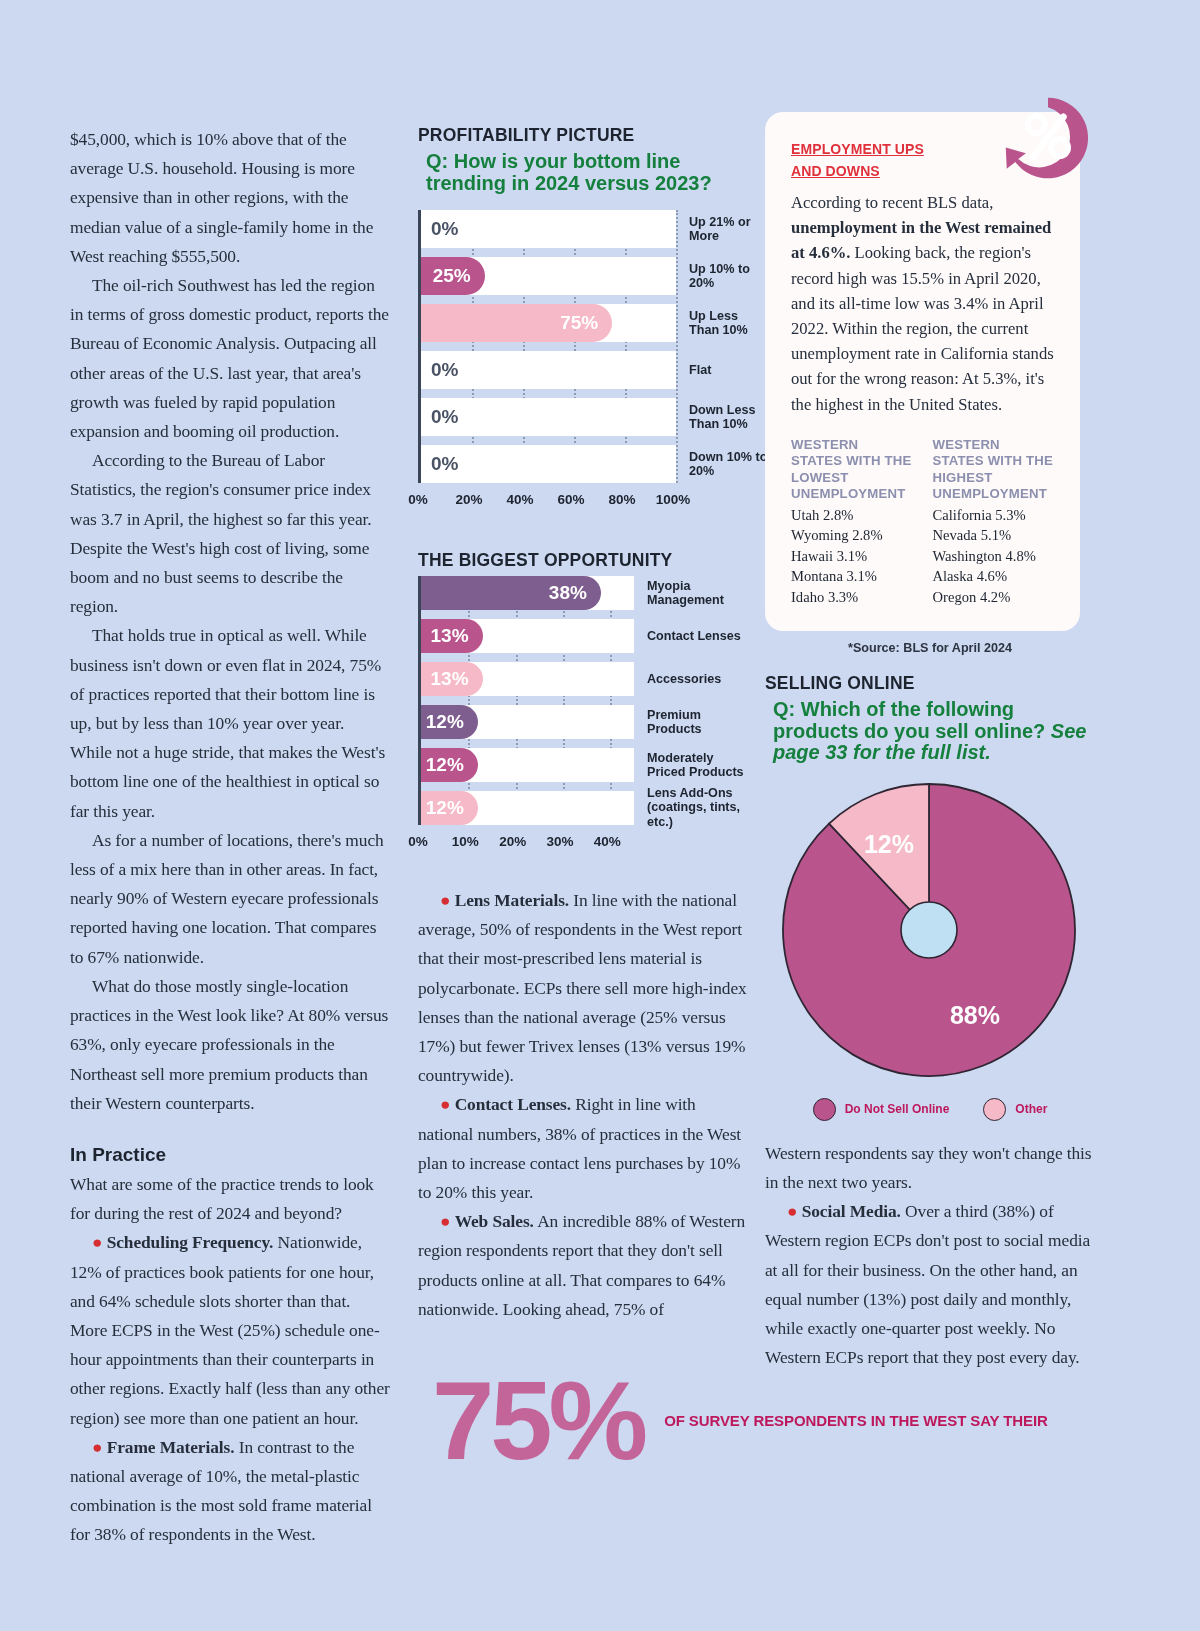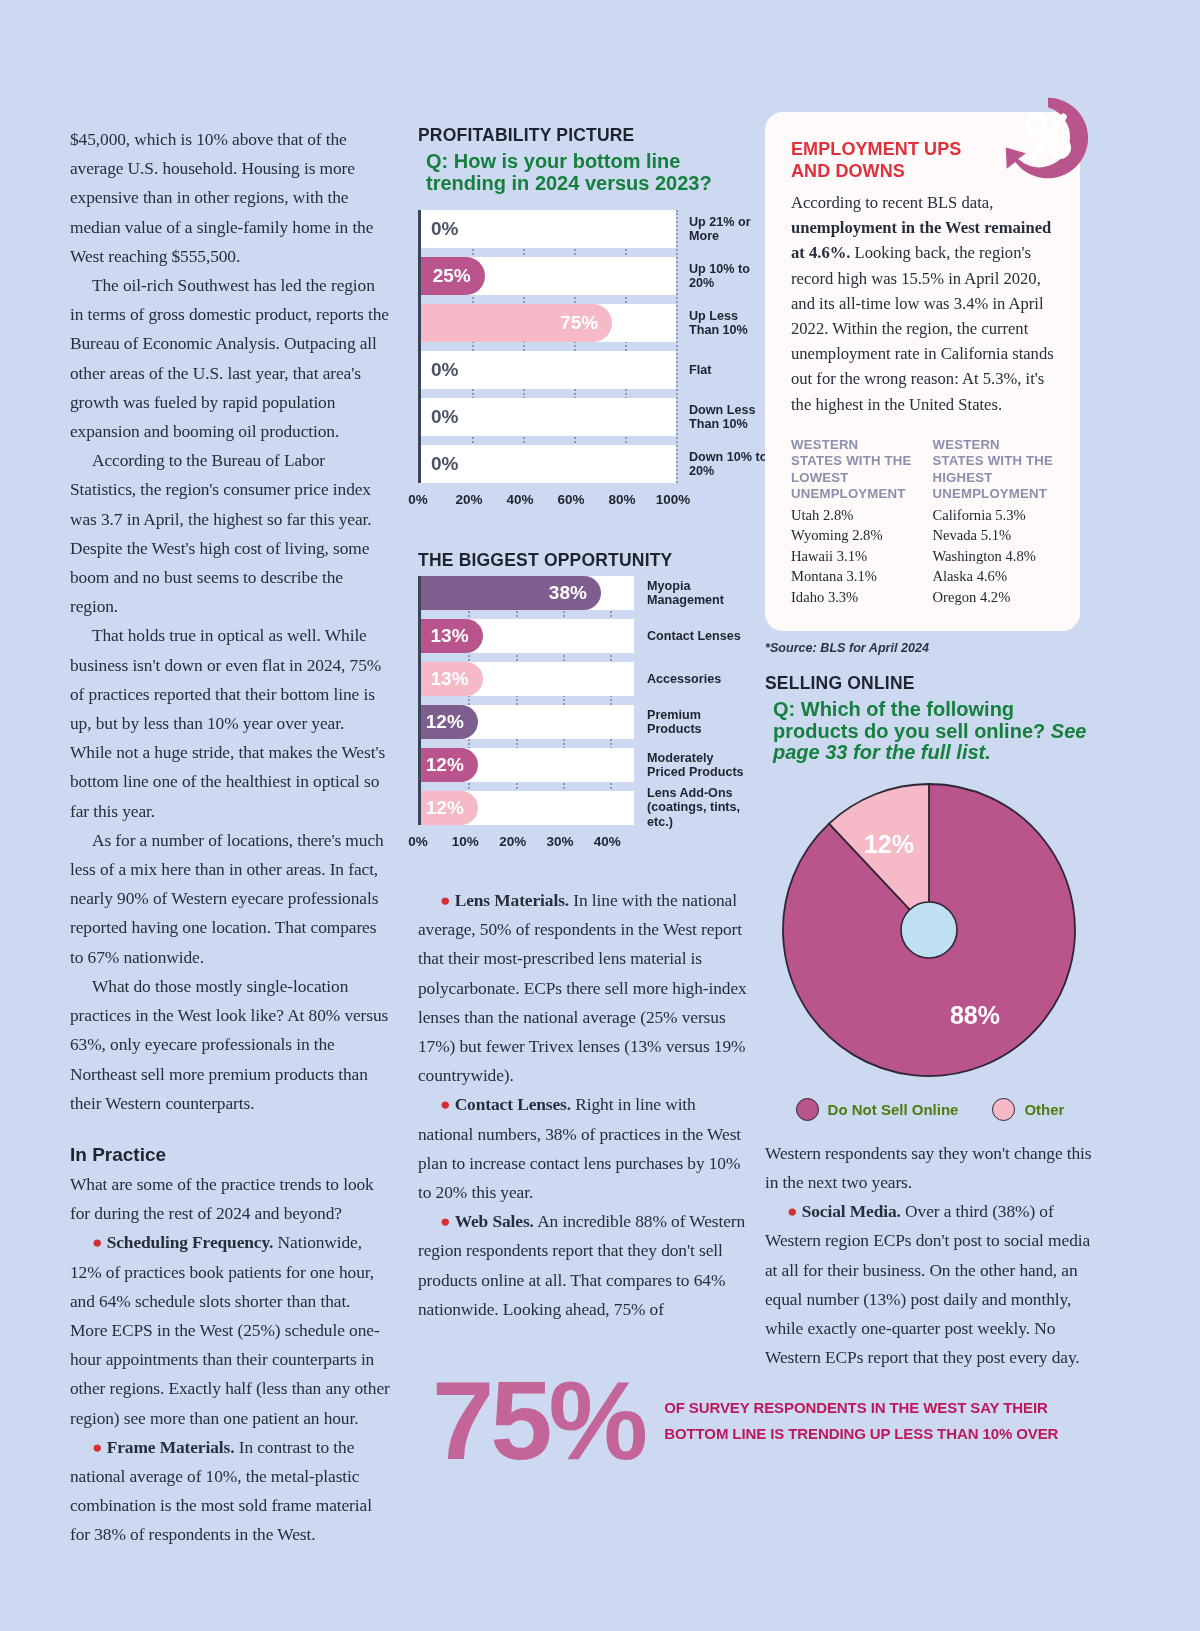--- a/index.html
+++ b/index.html
@@ -89,22 +89,22 @@
   
   .card{
     position:relative;
     background:#fdfaf9;
     border-radius:18px;
     padding:26px 26px 24px 26px;
     box-sizing:border-box;
     width:315px;
   }
   .card-title{
-    font-size:18px;font-weight:700;color:#e0303c;line-height:22px;
-    margin:0 0 8px 0;letter-spacing:.1px;
+    font-size:14px;font-weight:700;color:#e0303c;line-height:22px;
+    margin:0 0 8px 0;letter-spacing:.1px;text-decoration:underline;
   }
   .card p{
     margin:0;font-size:16.6px;line-height:25.2px;
     font-family:"Liberation Serif",serif;color:#262e3c;
   }
   .card p b{font-weight:700;}
   .statecols{display:flex;gap:20px;margin-top:20px;}
   .statecol{width:140px;}
   .statecol h4{
     margin:0 0 2px 0;font-size:13.2px;font-weight:700;
@@ -112,36 +112,36 @@
   }
   .statecol li{
     list-style:none;font-size:14.6px;line-height:20.5px;
     font-family:"Liberation Serif",serif;color:#1d2430;
   }
   .statecol ul{margin:0;padding:0;}
   .pct-badge{
     position:absolute;right:-16px;top:-22px;width:96px;height:96px;
   }
   .source{
-    text-align:left;font-size:12.6px;font-style:italic;font-weight:700;
+    text-align:center;font-size:12.6px;font-weight:700;
     color:#2c3442;margin-top:10px;
   }
 
   
   .pie-wrap{position:relative;width:300px;height:300px;margin:14px auto 0 14px;}
   .legend{
     display:flex;gap:34px;justify-content:center;align-items:center;
     margin-top:18px;
   }
   .legend-item{display:flex;align-items:center;gap:9px;}
   .swatch{
     width:21px;height:21px;border-radius:50%;
     border:1.6px solid #2f2533;display:block;
   }
-  .legend-label{font-size:15px;font-weight:700;color:#4d7c0f;}
+  .legend-label{font-size:12px;font-weight:700;color:#be185d;}
 
   
   .banner{
     position:absolute;left:432px;top:1375px;width:660px;
     display:flex;align-items:center;gap:4px;
   }
   .banner-num{
     font-size:112px;font-weight:700;color:#c4659a;
     line-height:92px;letter-spacing:-4px;
   }
@@ -357,17 +357,16 @@
       <p class="indent">
         <span class="bullet">●&nbsp;</span><b class="lead">Social Media.</b><span> Over a third (38%) of Western region ECPs don't post to social media at all for their business. On the other hand, an equal number (13%) post daily and monthly, while exactly one-quarter post weekly. No Western ECPs report that they post every day.</span>
       </p>
     </div>
   </div>
 
   <div class="banner">
     <div class="banner-num"><span>75</span><span>%</span></div>
     <div class="banner-text">
       <div>OF SURVEY RESPONDENTS IN THE WEST SAY THEIR</div>
-      <div>BOTTOM LINE IS TRENDING UP LESS THAN 10% OVER</div>
     </div>
   </div>
 
 </div>
 
 </body></html>

